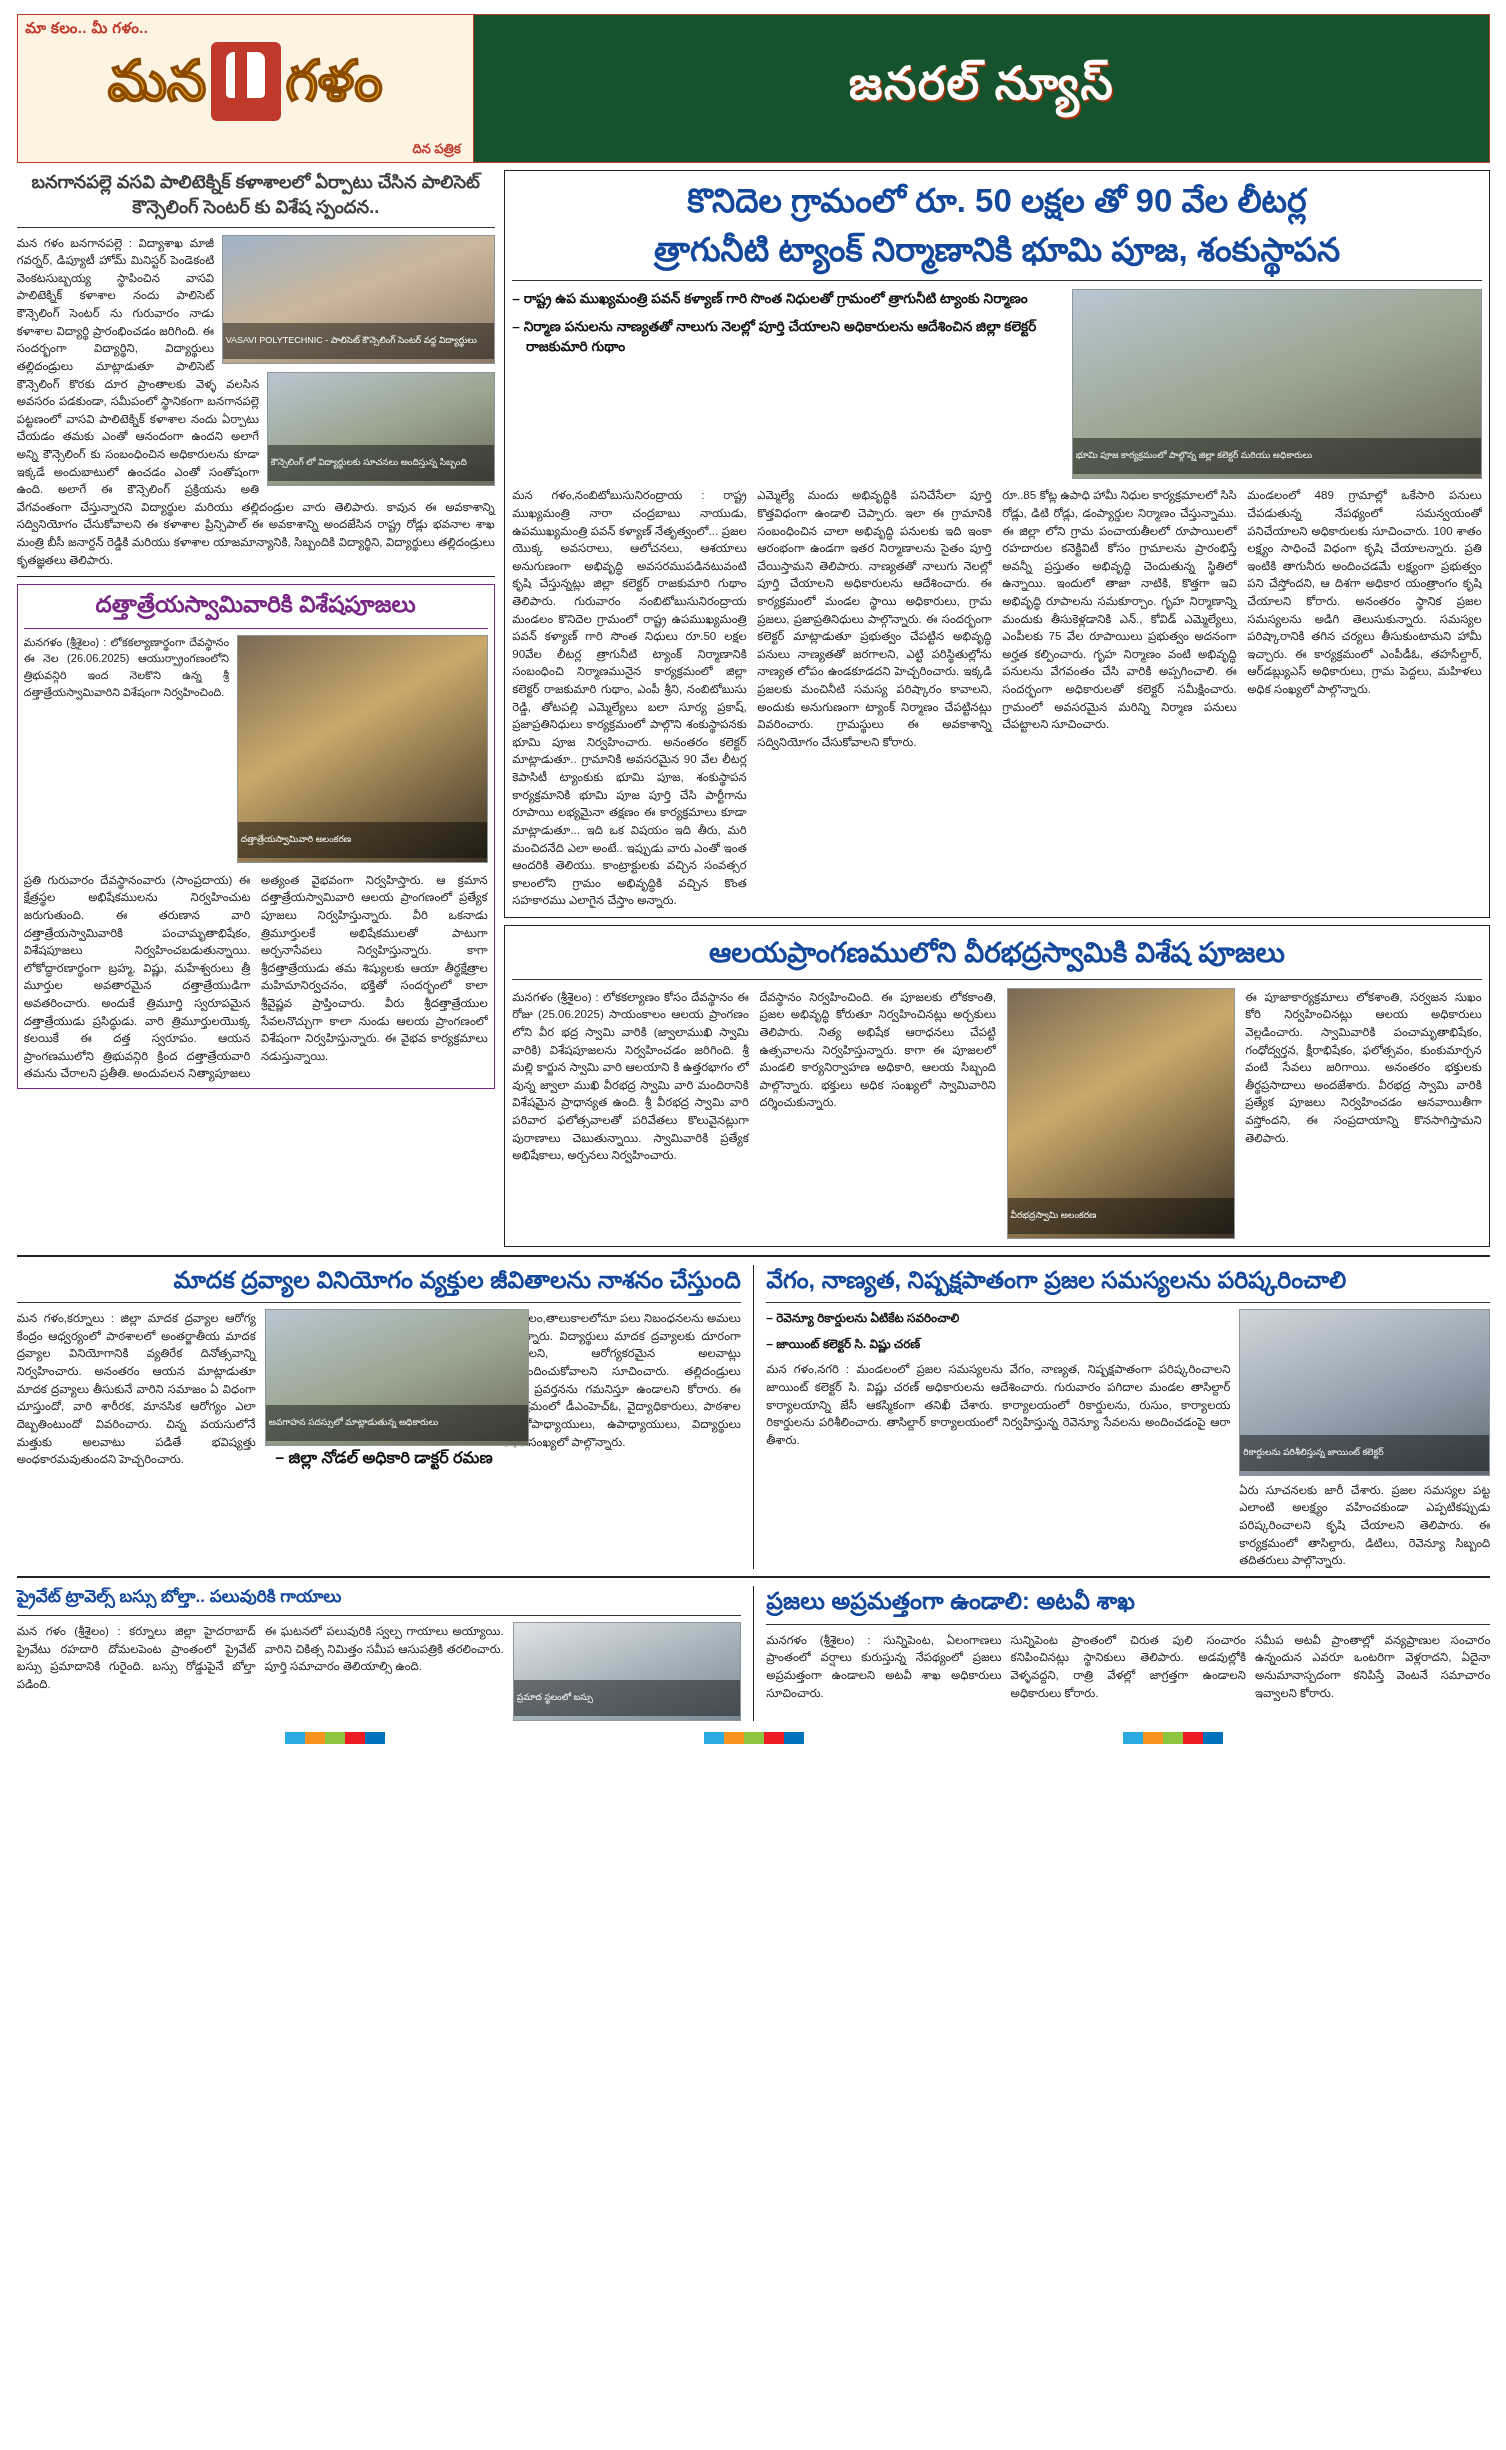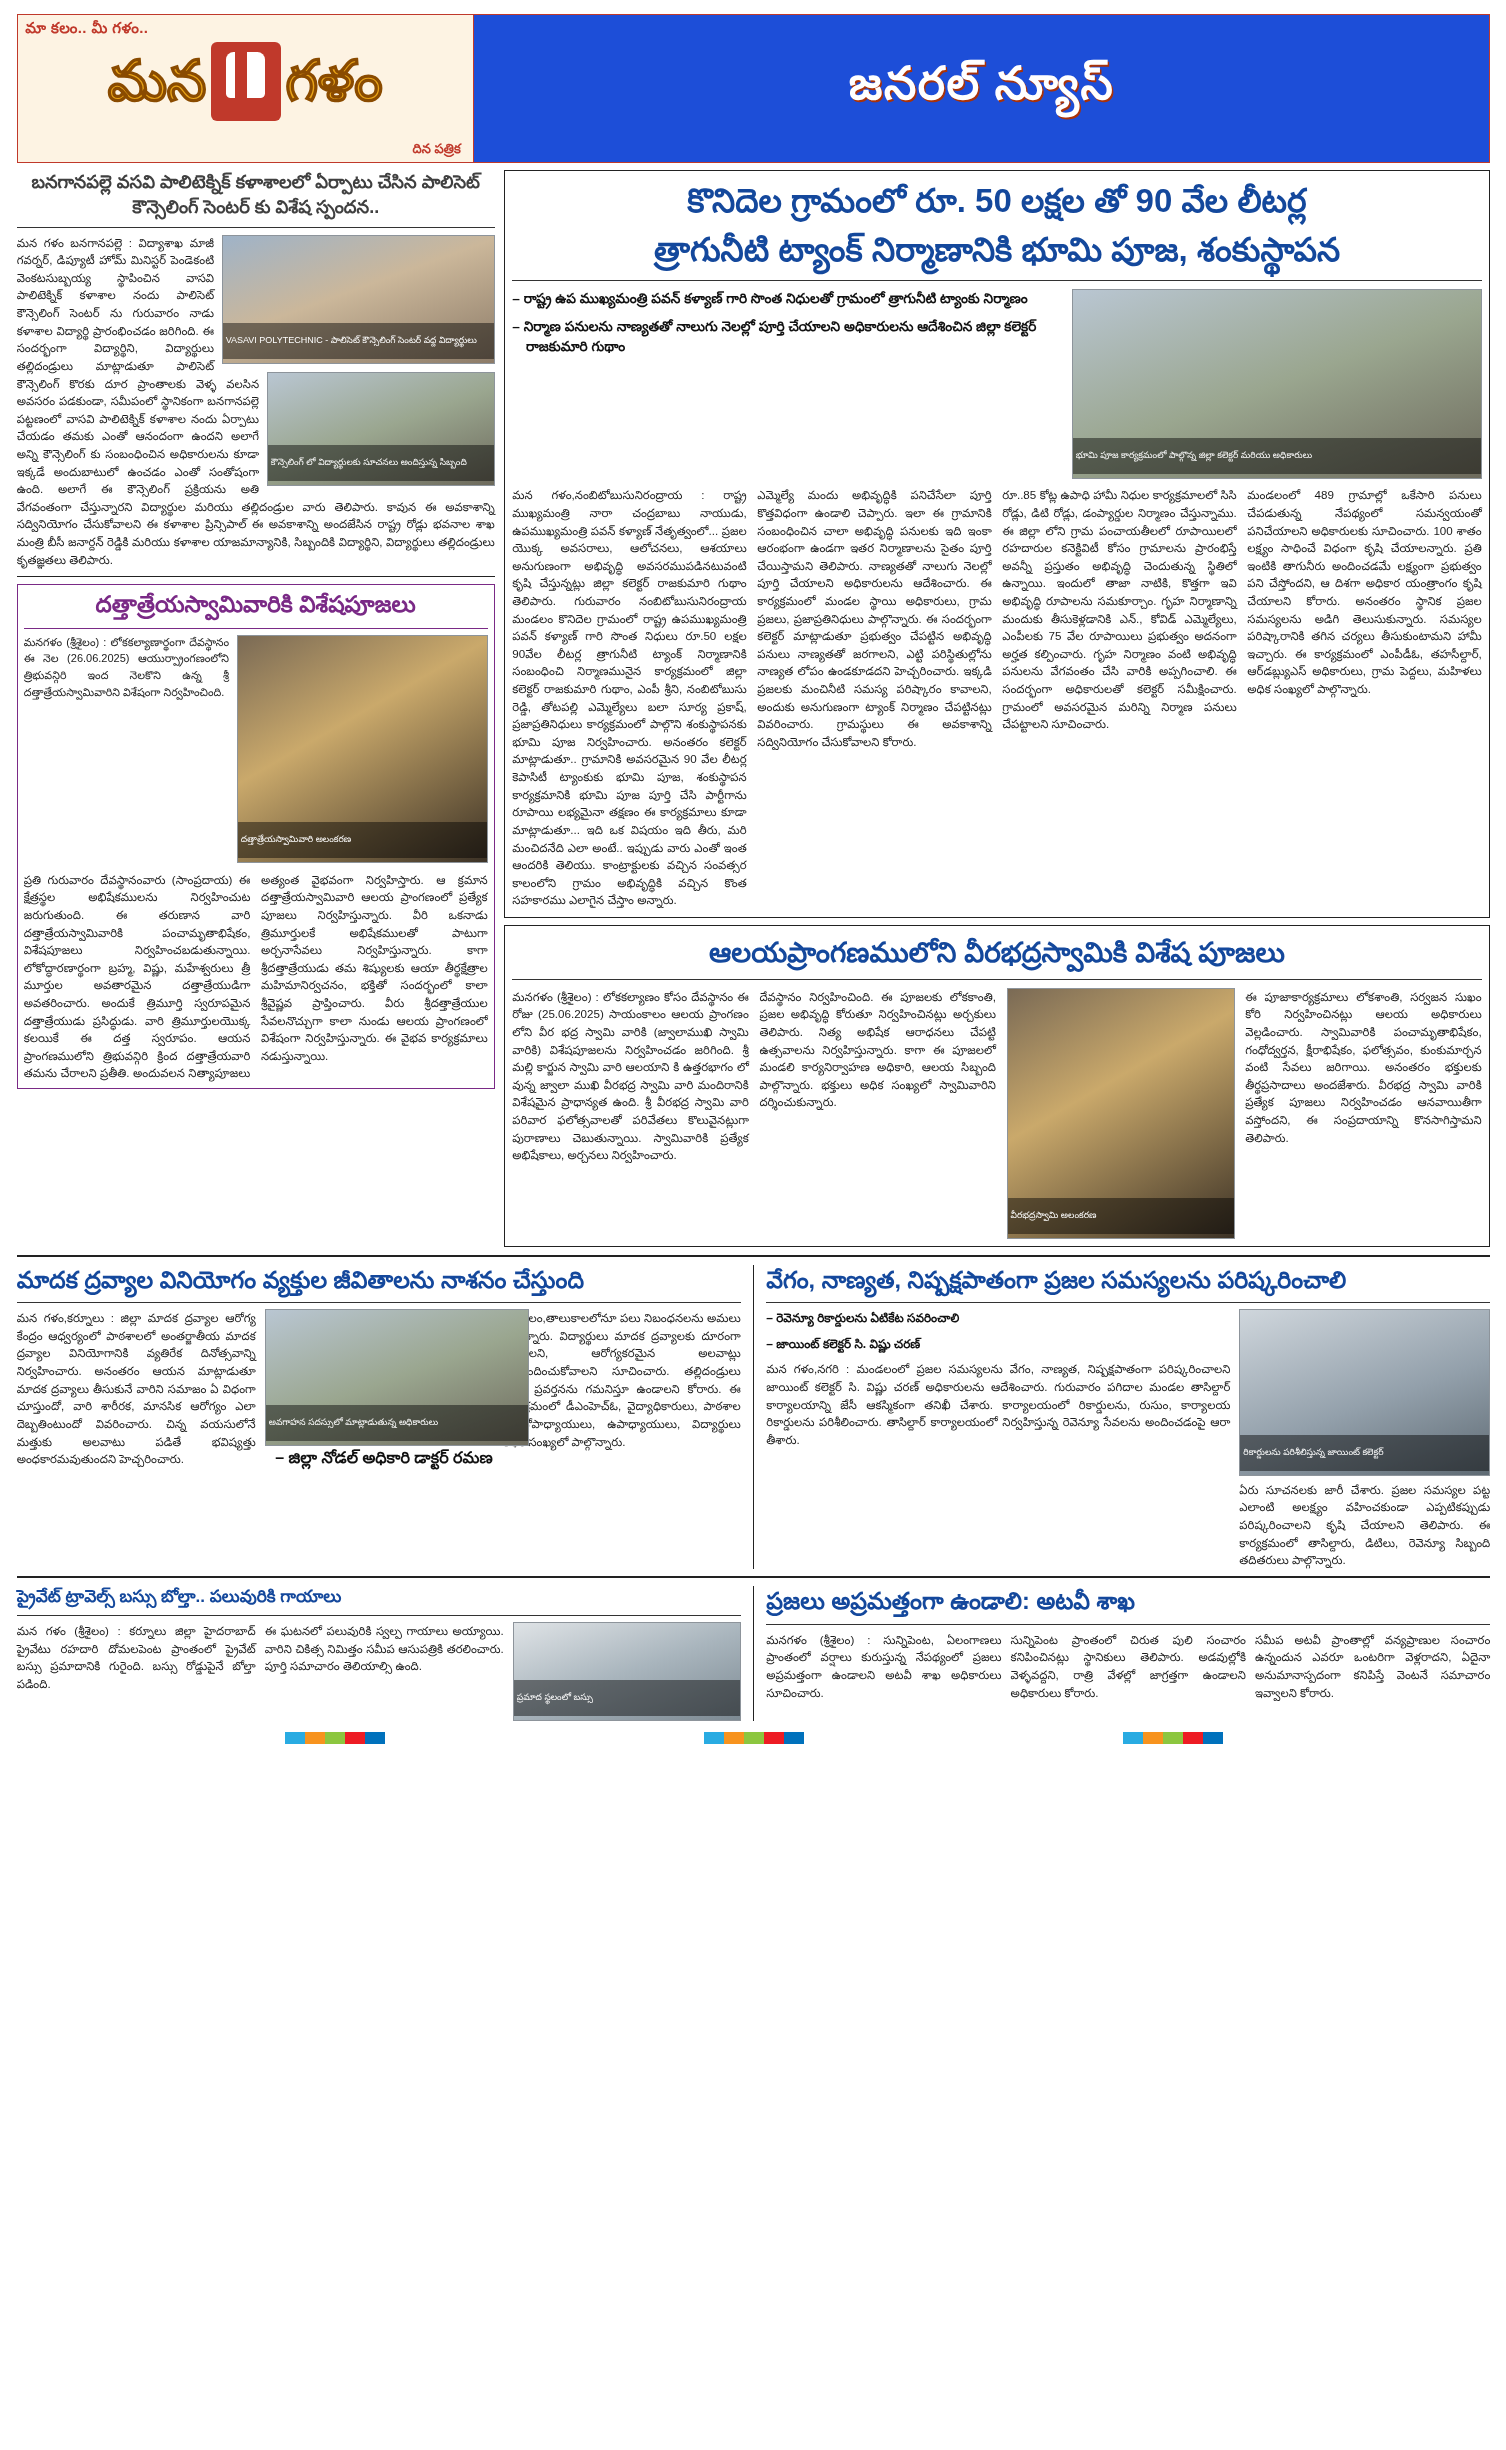--- a/index.html
+++ b/index.html
@@ -71,21 +71,21 @@
     position:absolute; left:24px; top:6px;
     width:12px; height:53px;
     background:#c0392b;
   }
   .mast-sub {
     position:absolute; right:12px; bottom:3px;
     font-size: 13px; color: #c0392b; font-weight: bold;
   }
   .mast-center {
     flex: 1;
-    background: #1d4ed8;
+    background: #14532d;
     display: flex;
     align-items: center;
     justify-content: center;
   }
   .mast-center .title {
     color: #fff;
     font-size: 46px;
     font-weight: bold;
     letter-spacing: 1.5px;
     text-shadow: 1.5px 1.5px 0 #a8320a;
@@ -282,21 +282,21 @@
         </div>
       </div>
     </div>
   </div>
 
   <div class="rule-h" style="border-top:2.3px solid #222;"></div>
 
   <div style="display:flex;gap:12px;">
 
     <div style="flex:1;">
-      <div class="hl-blue headline-md" style="text-align:left;">మాదక ద్రవ్యాల వినియోగం వ్యక్తుల జీవితాలను నాశనం చేస్తుంది</div>
+      <div class="hl-blue headline-md" style="text-align:right;">మాదక ద్రవ్యాల వినియోగం వ్యక్తుల జీవితాలను నాశనం చేస్తుంది</div>
       <div style="border-bottom:0.8px solid #333;margin:6px 0;"></div>
       <div style="display:flex;gap:9px;">
         <div class="body-text" style="flex:1;">మన గళం,కర్నూలు : జిల్లా మాదక ద్రవ్యాల ఆరోగ్య కేంద్రం ఆధ్వర్యంలో పాఠశాలలో అంతర్జాతీయ మాదక ద్రవ్యాల వినియోగానికి వ్యతిరేక దినోత్సవాన్ని నిర్వహించారు. అనంతరం ఆయన మాట్లాడుతూ మాదక ద్రవ్యాలు తీసుకునే వారిని సమాజం ఏ విధంగా చూస్తుందో, వారి శారీరక, మానసిక ఆరోగ్యం ఎలా దెబ్బతింటుందో వివరించారు. చిన్న వయసులోనే మత్తుకు అలవాటు పడితే భవిష్యత్తు అంధకారమవుతుందని హెచ్చరించారు.</div>
         <div style="width:228px;">
           <div class="photo ph-meet" style="width:264px;height:137px;">
             <div class="cap">అవగాహన సదస్సులో మాట్లాడుతున్న అధికారులు</div>
           </div>
           <div class="sig">– జిల్లా నోడల్ అధికారి డాక్టర్ రమణ</div>
         </div>
         <div class="body-text" style="flex:1;">మండలం,తాలుకాలలోనూ పలు నిబంధనలను అమలు చేస్తున్నారు. విద్యార్థులు మాదక ద్రవ్యాలకు దూరంగా ఉండాలని, ఆరోగ్యకరమైన అలవాట్లు పెంపొందించుకోవాలని సూచించారు. తల్లిదండ్రులు పిల్లల ప్రవర్తనను గమనిస్తూ ఉండాలని కోరారు. ఈ కార్యక్రమంలో డీఎంహెచ్ఓ, వైద్యాధికారులు, పాఠశాల ప్రధానోపాధ్యాయులు, ఉపాధ్యాయులు, విద్యార్థులు అధిక సంఖ్యలో పాల్గొన్నారు.</div>

